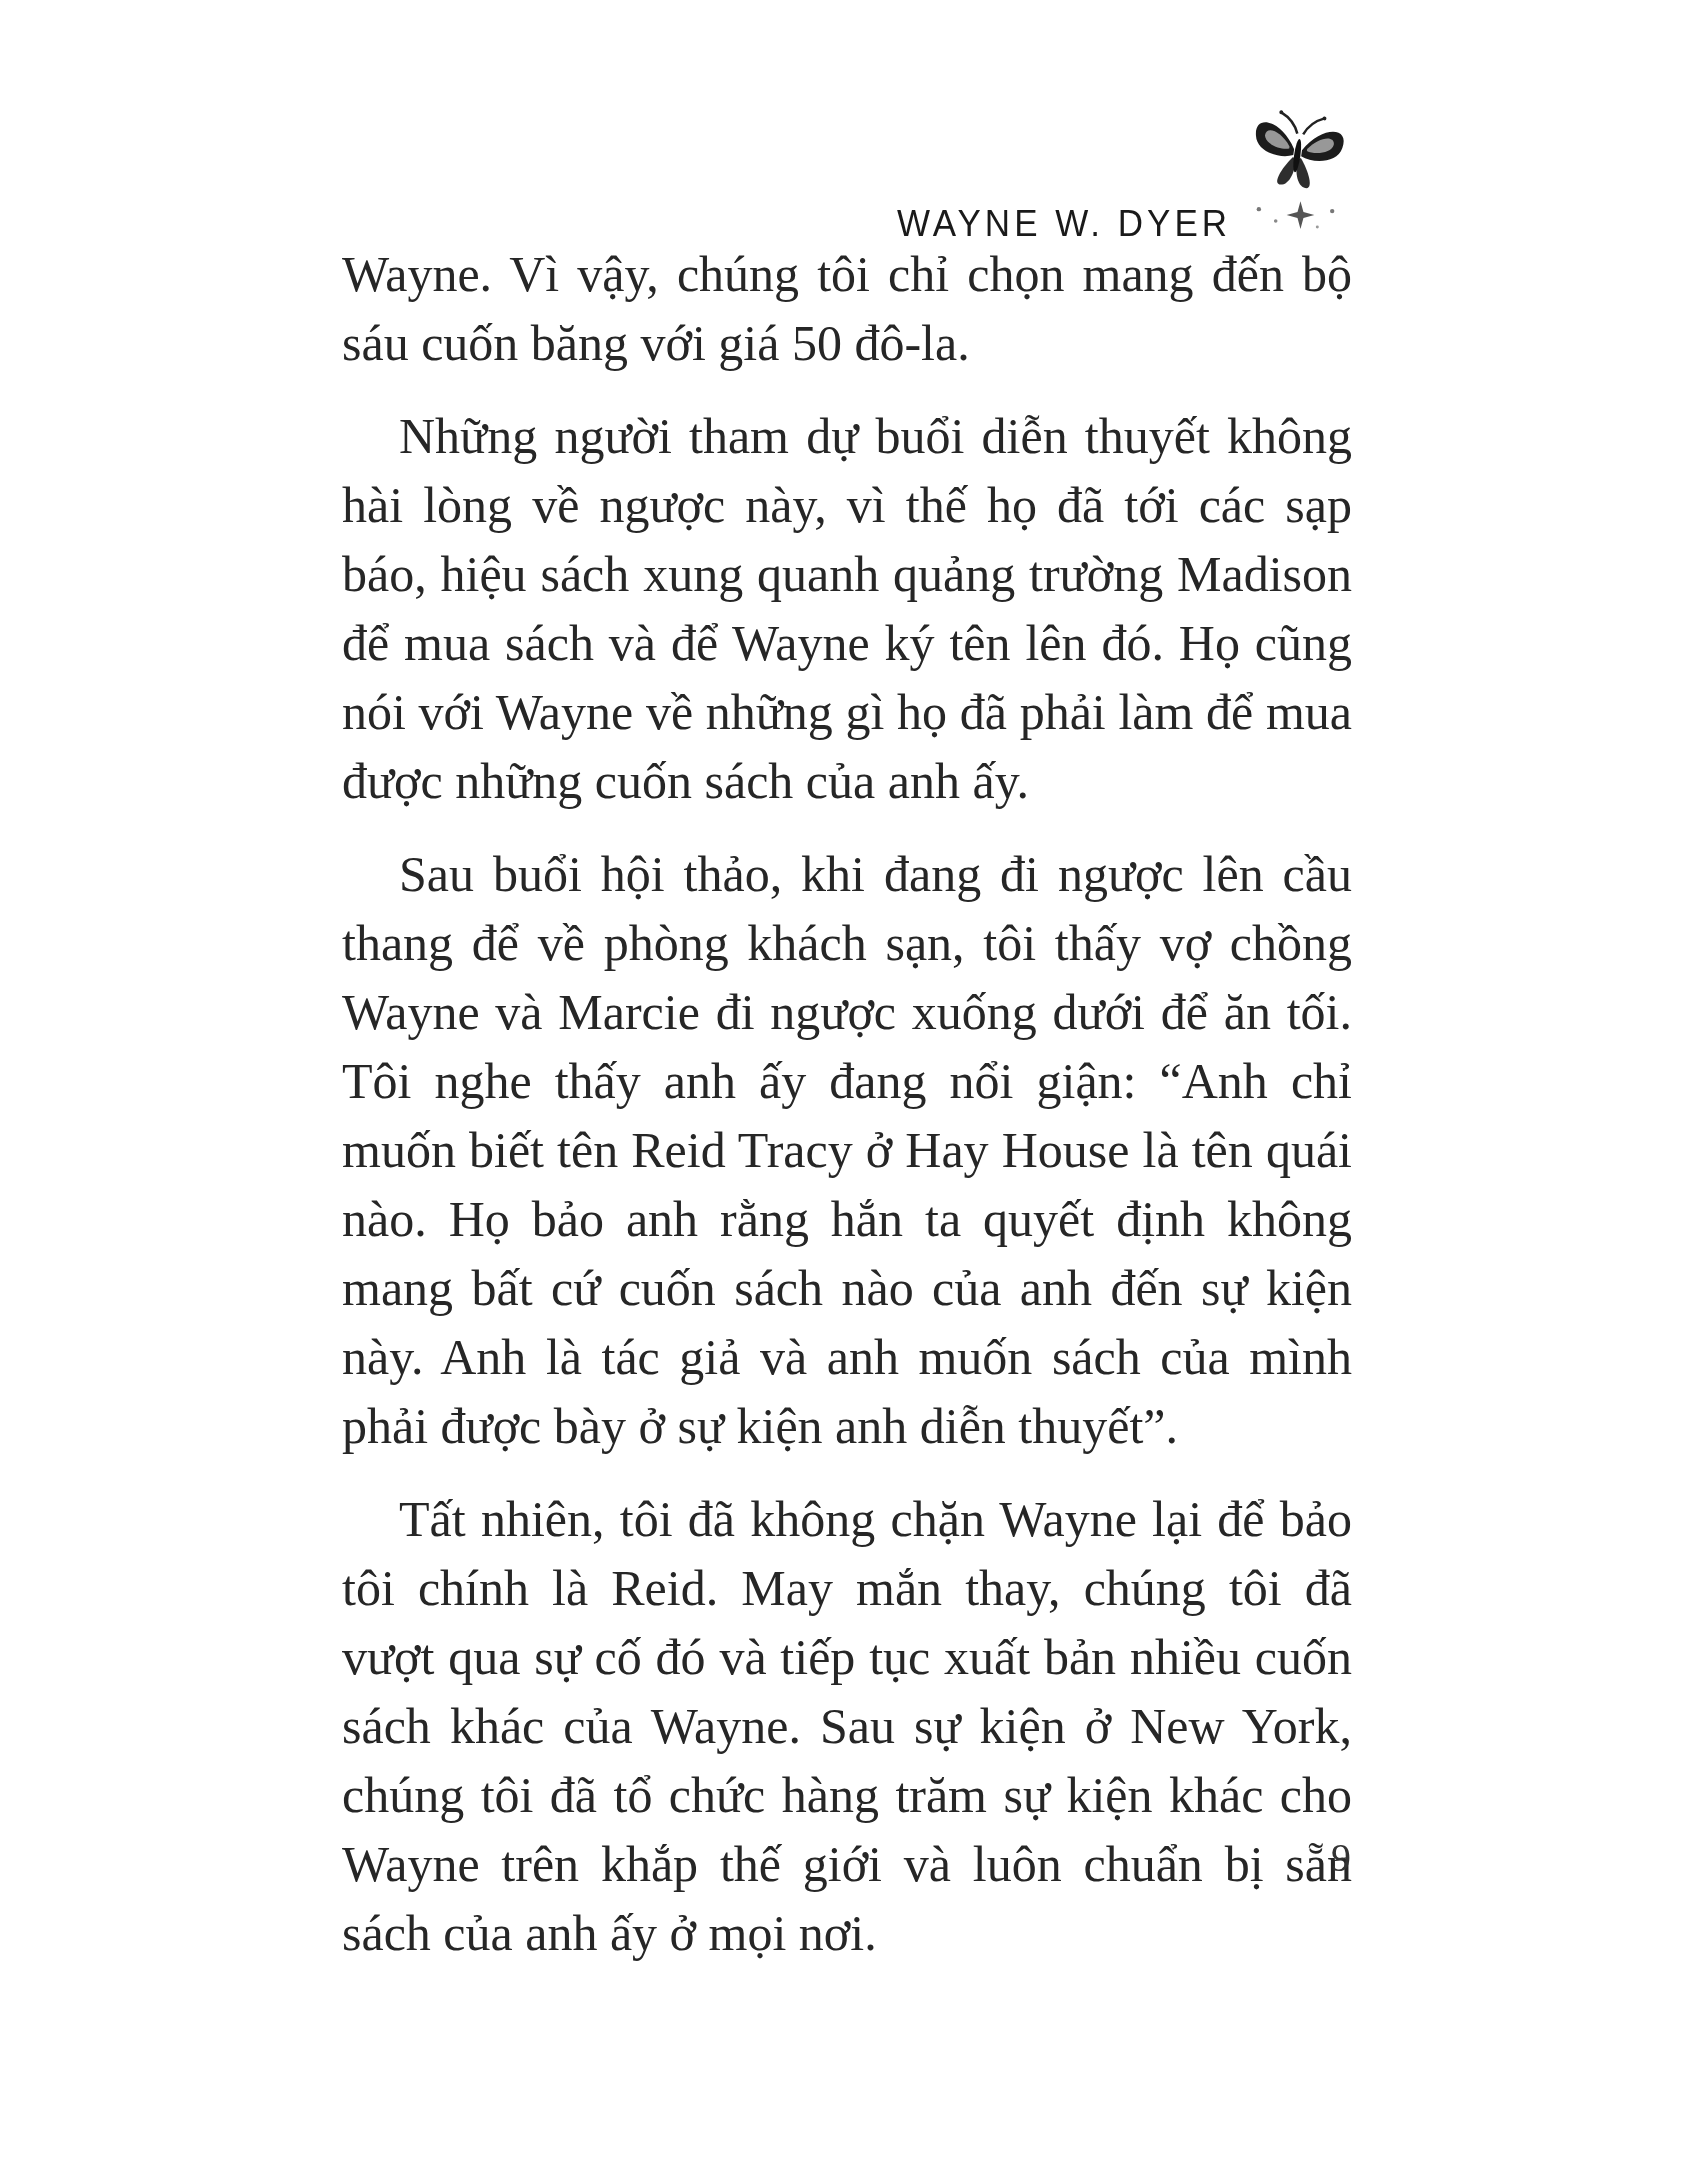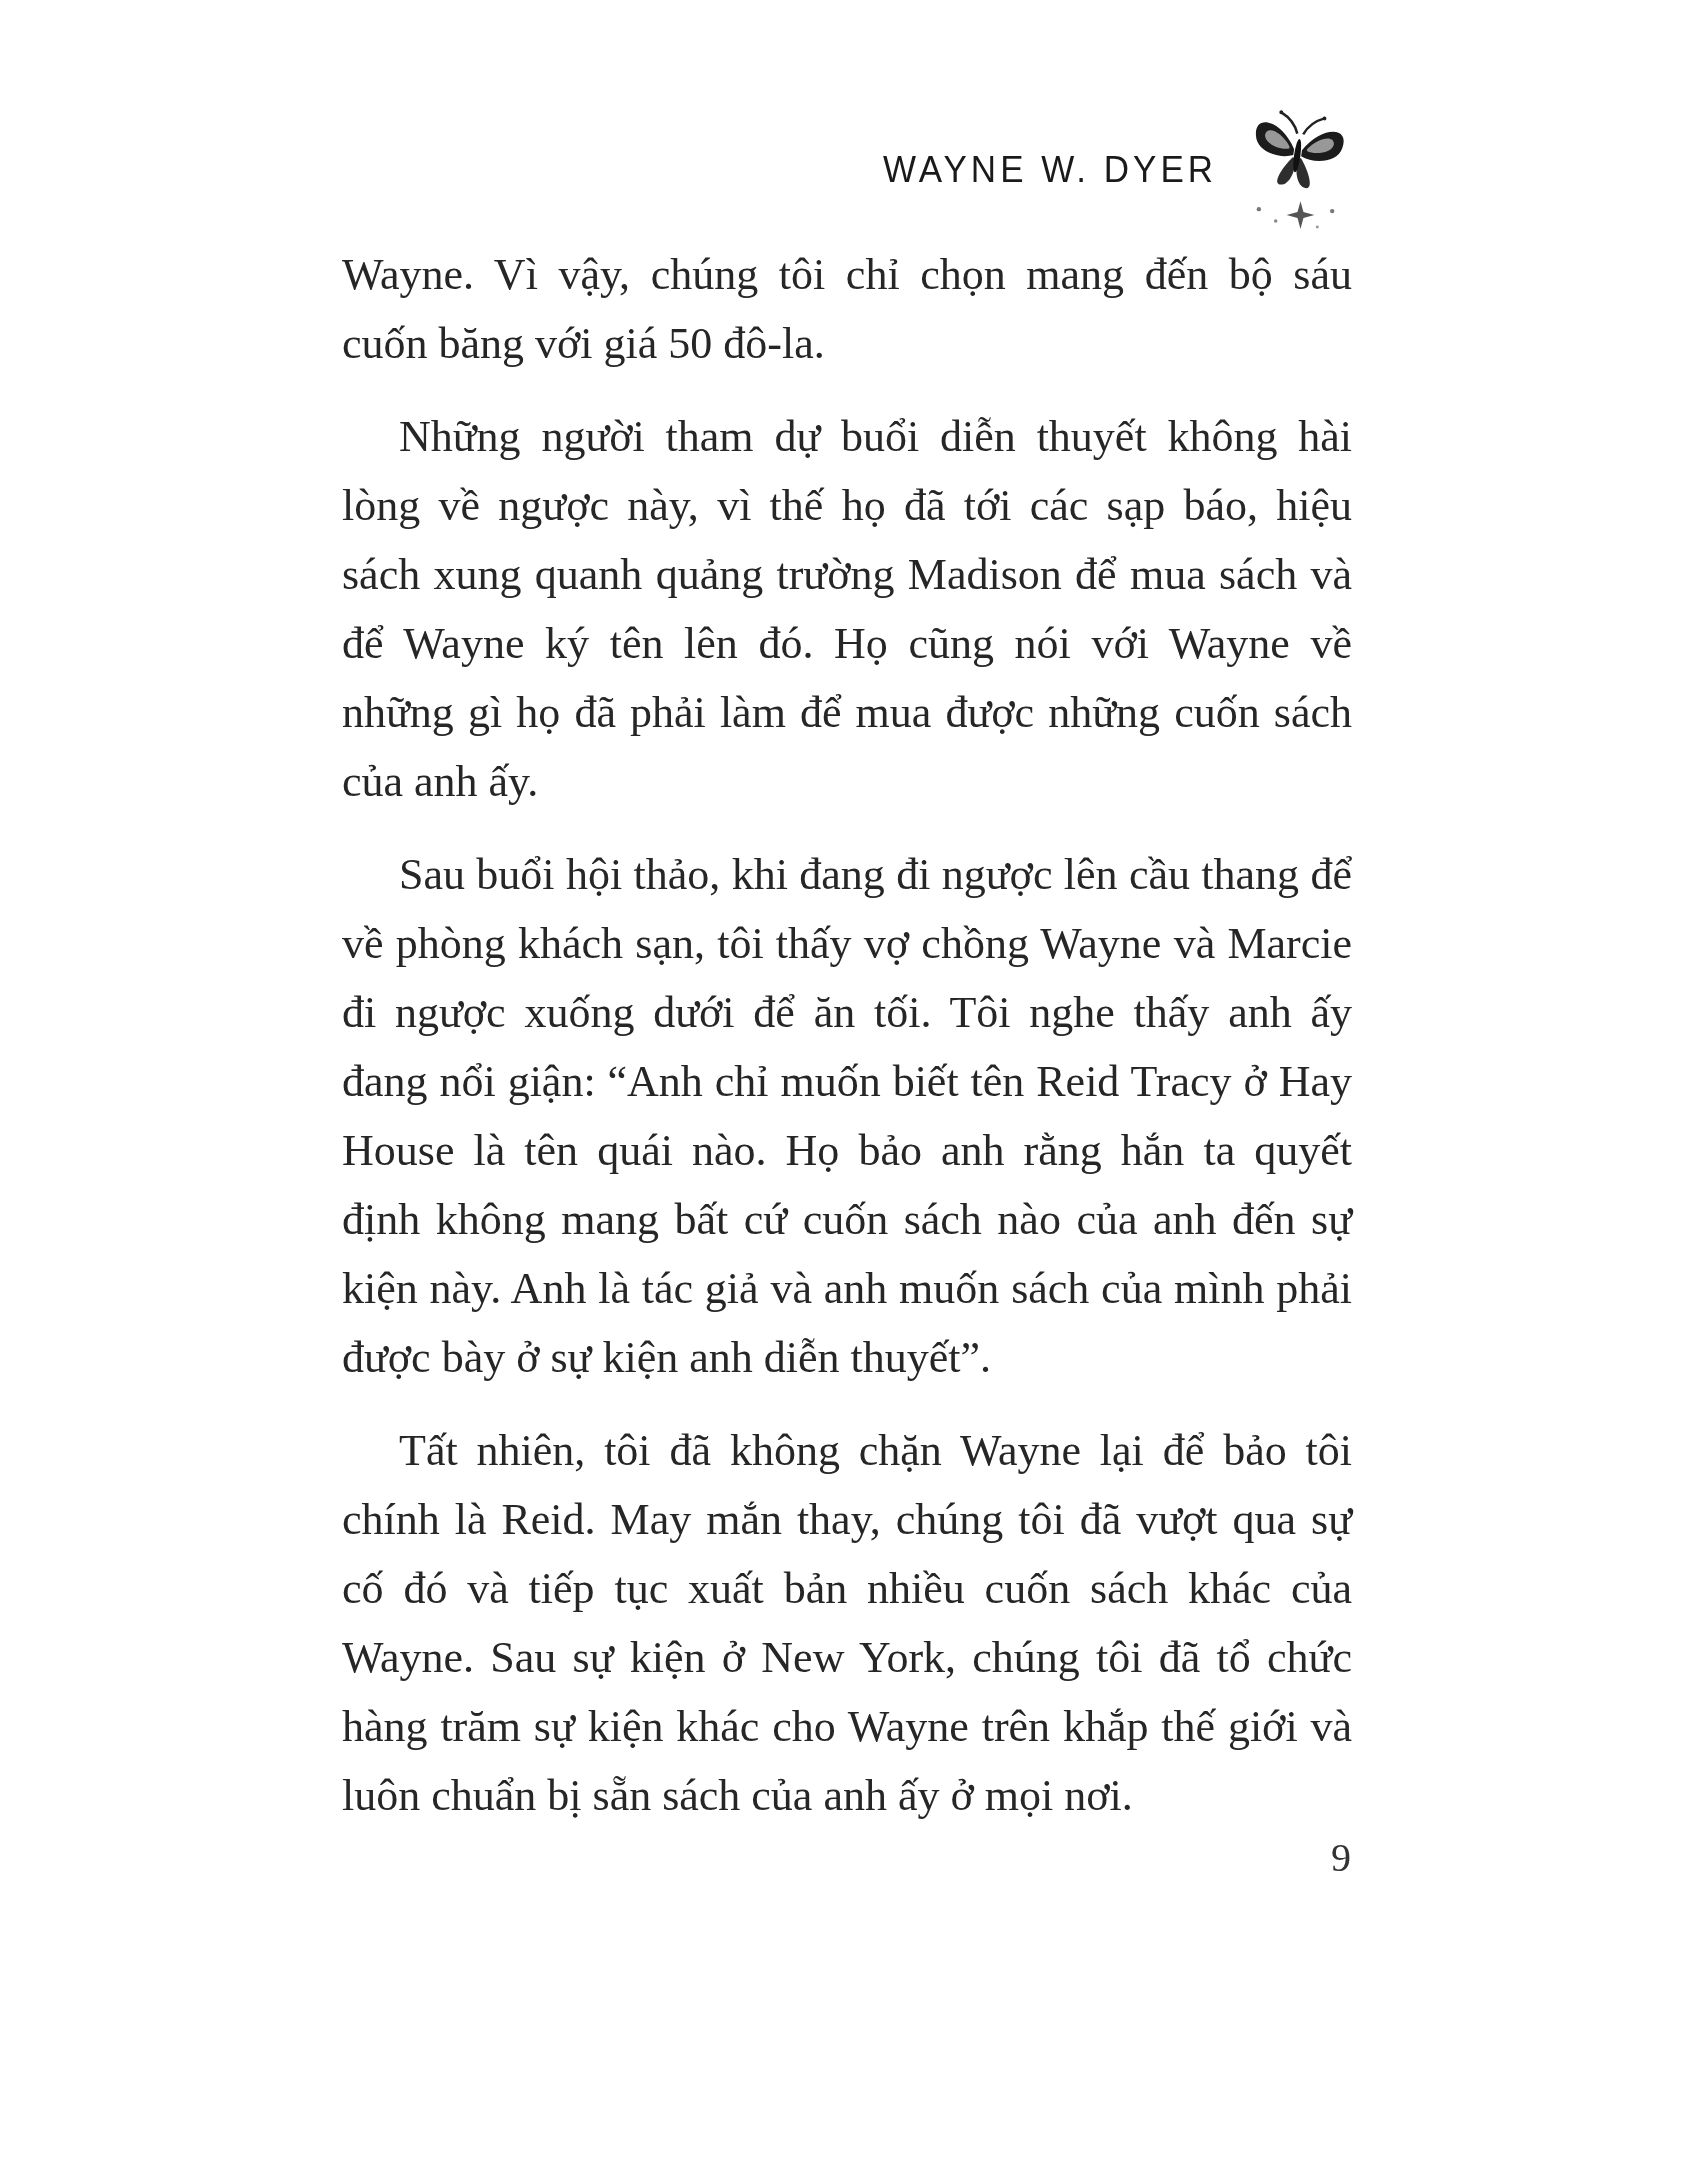--- a/index.html
+++ b/index.html
@@ -17,22 +17,22 @@
     color: #262626;
   }
   .page-header {
     position: absolute;
     top: 94px;
     left: 342px;
     width: 1010px;
     height: 149px;
     display: flex;
     justify-content: flex-end;
-    align-items: center;
-    gap: 26px;
+    align-items: flex-end;
+    gap: 12px;
   }
   .header-title {
     font-family: "Liberation Sans", sans-serif;
     font-size: 35px;
     font-weight: 500;
     letter-spacing: 4px;
     color: #1a1a1a;
     white-space: nowrap;
     transform: scaleY(1.05);
   }
@@ -41,21 +41,21 @@
     width: 109px;
     height: 149px;
     flex: 0 0 auto;
   }
   .body-text {
     position: absolute;
     top: 240px;
     left: 342px;
     width: 1010px;
     text-align: justify;
-    font-size: 44px;
+    font-size: 50px;
     line-height: 69px;
     color: #262626;
   }
   .para {
     margin: 0 0 24px 0;
     text-indent: 57px;
   }
   .para.no-indent {
     text-indent: 0;
   }

